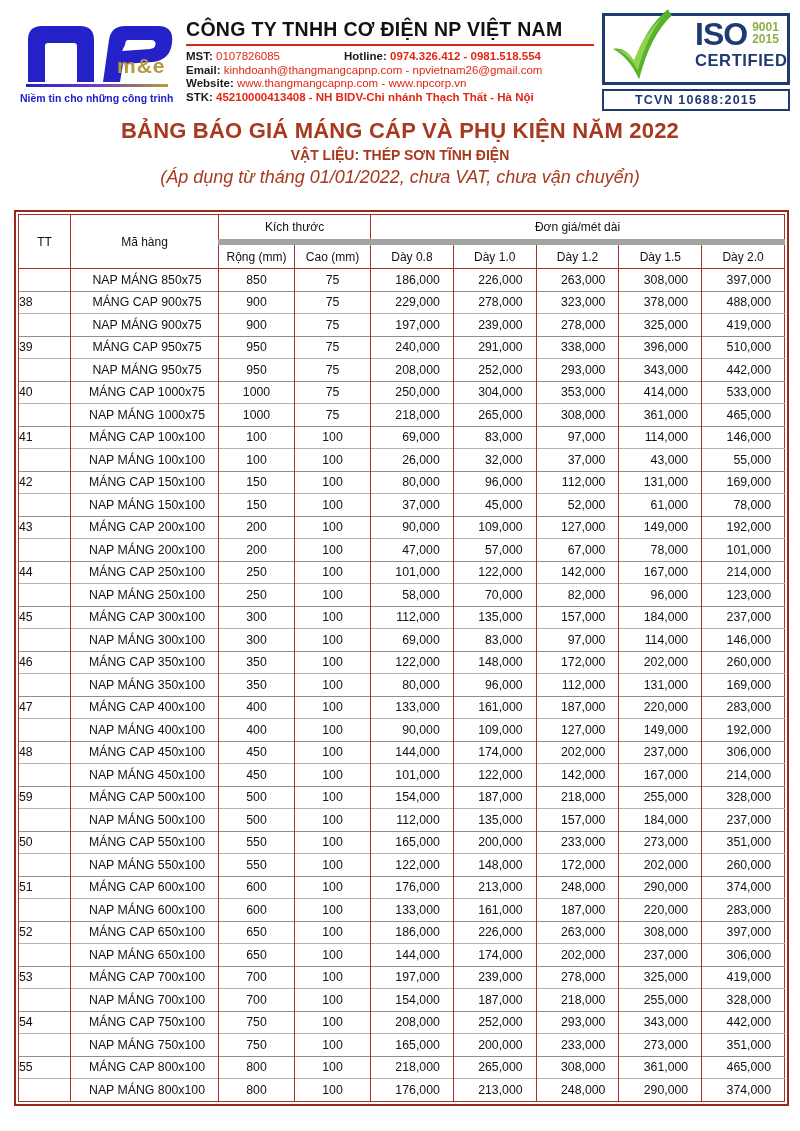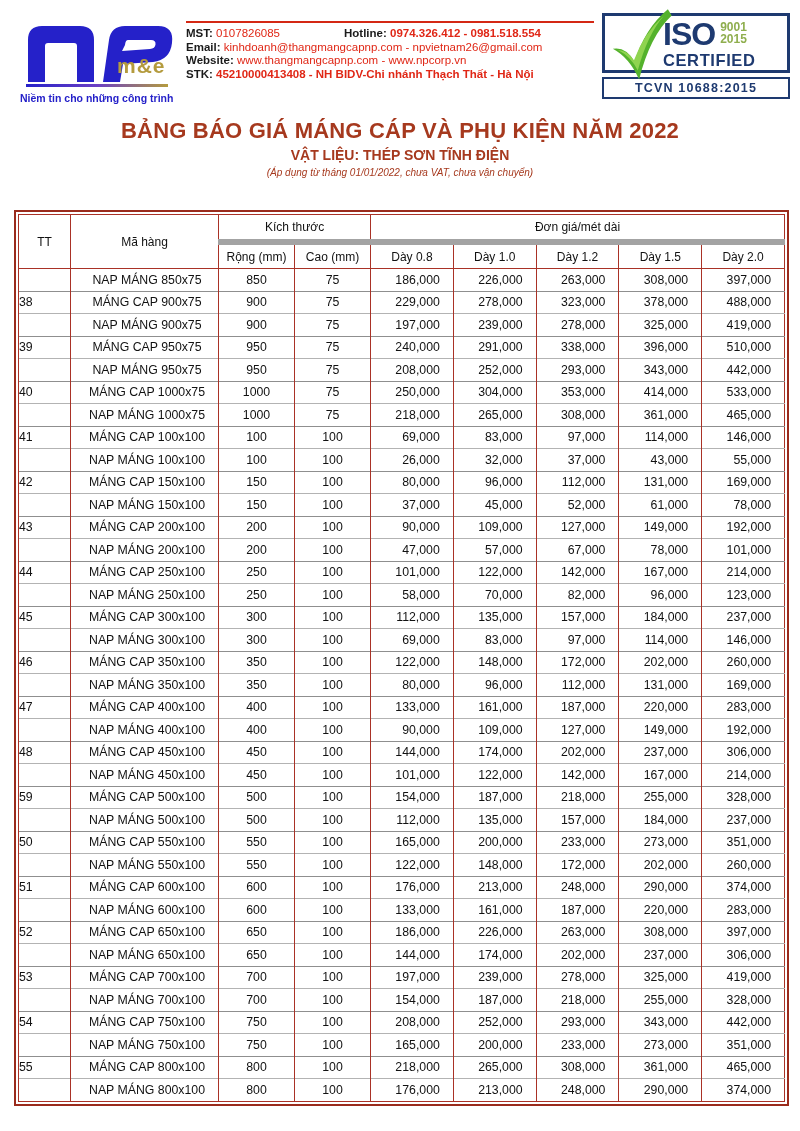--- a/index.html
+++ b/index.html
@@ -21,36 +21,36 @@
   .company .underline{height:2px;background:#d42814;margin-top:3px;width:408px;}
   .contact{margin-top:4px;font-size:11.5px;line-height:13.6px;white-space:nowrap;}
   .contact .lab{font-weight:bold;color:#1b1b1b;}
   .contact .val{color:#e02716;}
   .contact .valb{color:#e02716;font-weight:bold;}
   .contact .row1{display:flex;}
   .contact .row1 .left{width:158px;}
 
   
   .iso{position:absolute;left:602px;top:13px;width:188px;}
-  .isoBox{position:relative;border:3px solid #1e3a70;height:60px;box-sizing:border-box;
-          padding-left:58px;padding-top:2px;}
+  .isoBox{position:relative;border:3px solid #1e3a70;height:72px;box-sizing:border-box;
+          padding-left:90px;padding-top:2px;}
   .isoRow{display:flex;align-items:flex-start;line-height:1;}
   .isoTitle{font-size:32px;font-weight:bold;color:#1e3a70;letter-spacing:-1px;}
   .isoYears{margin-left:5px;margin-top:3px;font-size:12px;line-height:12px;
             font-weight:bold;color:#8fae4e;}
   .isoCert{font-size:16.5px;font-weight:bold;color:#1e3a70;letter-spacing:.6px;margin-top:1px;}
   .check{position:absolute;left:4px;top:-14px;z-index:2;}
   .tcvn{border:2px solid #1e3a70;margin-top:4px;text-align:center;font-size:12.5px;
         font-weight:bold;color:#1e3a70;letter-spacing:1.2px;padding:2px 8px;}
 
   
   .titleBlock{position:absolute;left:0;top:118px;width:800px;text-align:center;color:#a6391e;}
   .titleBlock .t1{font-size:22px;font-weight:bold;letter-spacing:.2px;}
   .titleBlock .t2{font-size:14px;font-weight:bold;margin-top:3px;}
-  .titleBlock .t3{font-size:10px;font-style:italic;margin-top:4px;}
+  .titleBlock .t3{font-size:18px;font-style:italic;margin-top:4px;}
 
   
   .tableWrap{position:absolute;left:14px;top:210px;width:767px;
              border:2px solid #9a2b1c;padding:2px;background:#fff;}
   table{border-collapse:collapse;table-layout:fixed;width:100%;
         border:1px solid #a93226;}
   col.c-tt{width:52px;} col.c-ma{width:148px;} col.c-rong{width:76px;} col.c-cao{width:76px;}
   th{font-size:12px;font-weight:normal;color:#111;border-left:1px solid #a93226;
      height:24px;padding:0;text-align:center;}
   thead tr:nth-child(2) th{border-top:6px solid #a3a3a3;height:23px;}
@@ -73,20 +73,21 @@
       <path fill="#2521c9" d="M2,58 L2,16 Q2,2 16,2 L54,2 Q68,2 68,16 L68,58 L51,58 L51,22 Q51,19 48,19 L22,19 Q19,19 19,22 L19,58 Z"></path>
       <path fill="#2521c9" fill-rule="evenodd" d="M77,58 L83,16 Q85,2 99,2 L132,2 Q148,2 146,19 Q144,36 127,38 L97,40 L94,58 Z
         M99,21 L96,27 L124,25 Q129,24.5 129.5,20.5 Q130,16 125,16 L102,16 Q99.5,16 99,21 Z"></path>
     </svg>
     <span class="me">m&amp;e</span>
     <div class="bar"></div>
     <div class="tagline">Niềm tin cho những công trình</div>
   </div>
 
   <div class="company">
+    <div class="name">CÔNG TY TNHH CƠ ĐIỆN NP VIỆT NAM</div>
     <div class="underline"></div>
     <div class="contact">
       <div class="row1">
         <span class="left">
           <span class="lab">MST:</span>
           <span class="val">0107826085</span>
         </span>
         <span>
           <span class="lab">Hotline:</span>
           <span class="valb">0974.326.412 - 0981.518.554</span>

